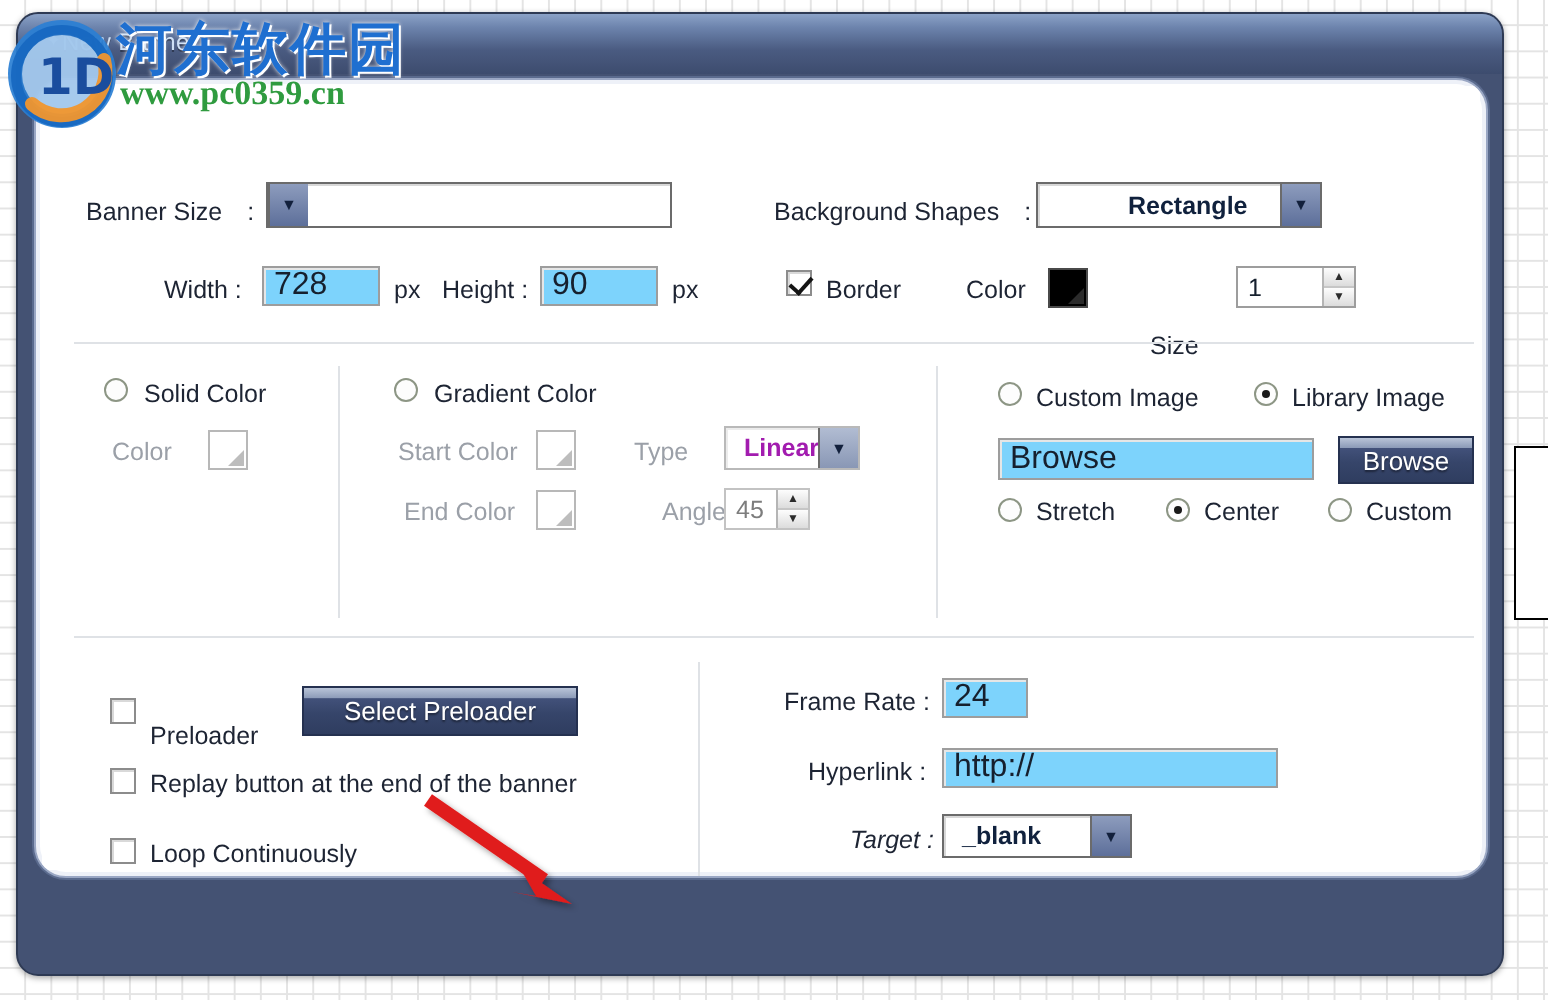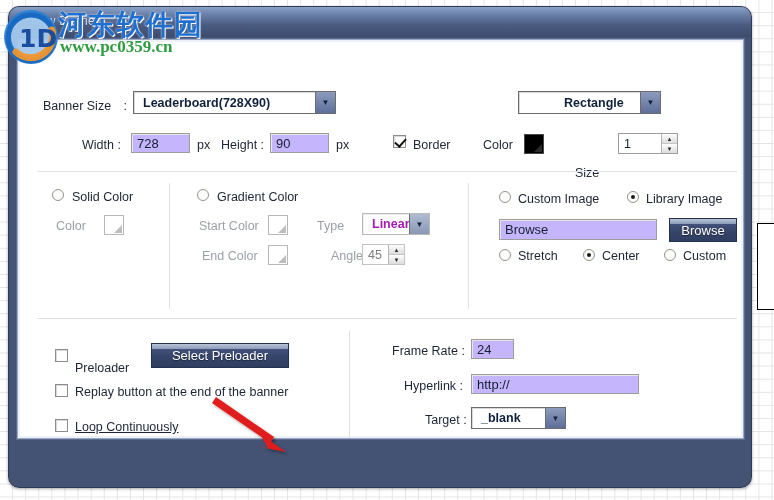--- a/index.html
+++ b/index.html
@@ -46,21 +46,21 @@
     white-space:nowrap;
   }
   #title-star{
     position:absolute;left:14px;top:10px;width:7px;height:7px;color:#bcd6f2;font-size:9px;line-height:7px;
   }
   
   #body-panel{
     position:absolute;left:8px;top:32px;width:727px;height:400px;
     background:#ffffff;
     border:1px solid #9aa7c4;
-    border-radius:0;
+    border-radius:16px;
     box-shadow:inset 0 0 0 2px #eef1f8, 0 0 0 1px #5b6b8e;
     box-sizing:border-box;
     overflow:hidden;
   }
   #body-inner{position:absolute;inset:3px;background:#fff;}
 
   
   .lbl{font-size:12.5px;color:#1d2433;white-space:nowrap;position:absolute;}
   .lbl.dis{color:#9ba0a8;}
 
@@ -80,23 +80,23 @@
     background:linear-gradient(to bottom,#8d9cbd,#5d6f9a);
     border-left:1px solid #6b6b6b;
     display:flex;align-items:center;justify-content:center;
     color:#12203c;font-size:8px;
   }
   .combo.dis{border-color:#b9b9b9;box-shadow:inset 1px 1px 0 #ececec;}
   .combo.dis .ctext{color:#a21caf;}
 
   .txt{
     position:absolute;box-sizing:border-box;
-    background:#c4b5fd;border:1px solid #9d9d9d;
+    background:#7dd3fc;border:1px solid #9d9d9d;
     box-shadow:inset 1px 1px 0 #e6e6e6;
-    font-size:13px;color:#16202e;
+    font-size:16px;color:#16202e;
     display:flex;align-items:center;padding-left:5px;
     white-space:nowrap;overflow:hidden;
   }
 
   .spin{
     position:absolute;box-sizing:border-box;display:flex;
     background:#fff;border:1px solid #9d9d9d;
   }
   .spin .sval{flex:1;font-size:12.5px;color:#16202e;display:flex;align-items:center;padding-left:5px;}
   .spin .sbtns{width:15px;border-left:1px solid #b5b5b5;display:flex;flex-direction:column;}
@@ -184,24 +184,24 @@
   <div id="titlebar">
     <span id="title-star">✦</span>
     <span id="title-text">New Banner</span>
   </div>
 
   <div id="body-panel">
   <div id="body-inner">
 
     <span class="lbl" style="left:22px;top:56px;">Banner Size :</span>
     <div class="combo" style="left:112px;top:48px;width:203px;height:23px;">
-      <span class="ctext">Leaderboard(728X90)</span>
       <span class="carrow">▼</span>
     </div>
 
+    <span class="lbl" style="left:366px;top:56px;">Background Shapes :</span>
     <div class="combo" style="left:497px;top:48px;width:143px;height:23px;padding-left:36px;">
       <span class="ctext">Rectangle</span>
       <span class="carrow">▼</span>
     </div>
 
     <span class="lbl" style="left:61px;top:95px;">Width :</span>
     <div class="txt" style="left:110px;top:90px;width:59px;height:20px;">728</div>
     <span class="lbl" style="left:176px;top:95px;">px</span>
 
     <span class="lbl" style="left:200px;top:95px;">Height :</span>
@@ -283,31 +283,31 @@
     <div class="divider-h" style="left:16px;top:275px;width:700px;"></div>
 
     <div class="check" style="left:34px;top:306px;"></div>
     <span class="lbl" style="left:54px;top:318px;">Preloader</span>
     <div class="btn" style="left:130px;top:300px;width:138px;height:25px;">Select Preloader</div>
 
     <div class="check" style="left:34px;top:341px;"></div>
     <span class="lbl" style="left:54px;top:342px;">Replay button at the end of the banner</span>
 
     <div class="check" style="left:34px;top:376px;"></div>
-    <span class="lbl" style="left:54px;top:377px;text-decoration:underline;">Loop Continuously</span>
+    <span class="lbl" style="left:54px;top:377px;">Loop Continuously</span>
 
     <div class="divider-v" style="left:328px;top:288px;height:111px;"></div>
 
     <span class="lbl" style="left:371px;top:301px;">Frame Rate :</span>
     <div class="txt" style="left:450px;top:296px;width:43px;height:20px;">24</div>
 
     <span class="lbl" style="left:383px;top:336px;">Hyperlink :</span>
     <div class="txt" style="left:450px;top:331px;width:168px;height:20px;">http://</div>
 
-    <span class="lbl" style="left:404px;top:370px;">Target :</span>
+    <span class="lbl" style="left:404px;top:370px;font-style:italic;">Target :</span>
     <div class="combo" style="left:450px;top:364px;width:95px;height:22px;">
       <span class="ctext">_blank</span>
       <span class="carrow">▼</span>
     </div>
 
     <div class="divider-h" style="left:16px;top:412px;width:700px;"></div>
 
   </div>
   </div>
 </div>

